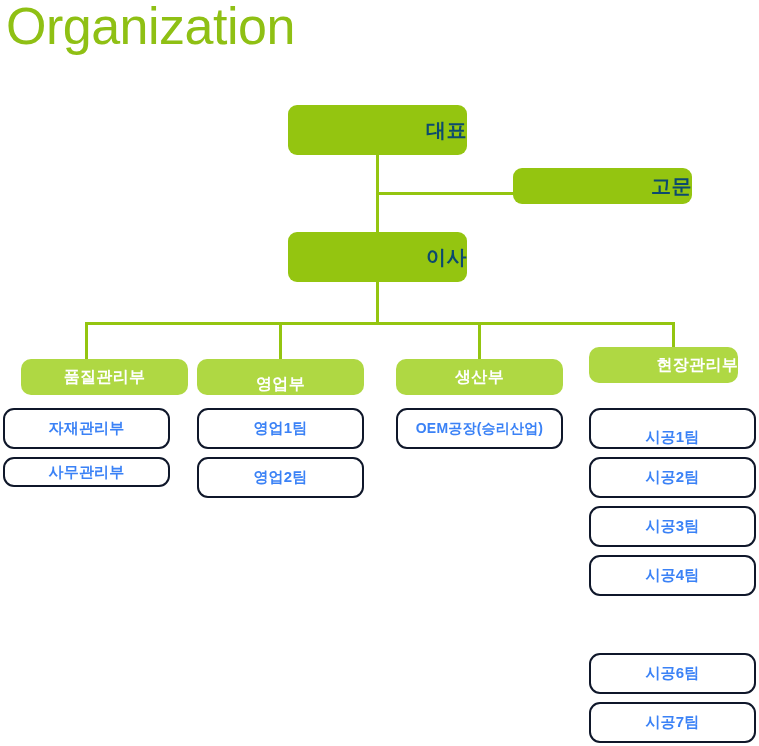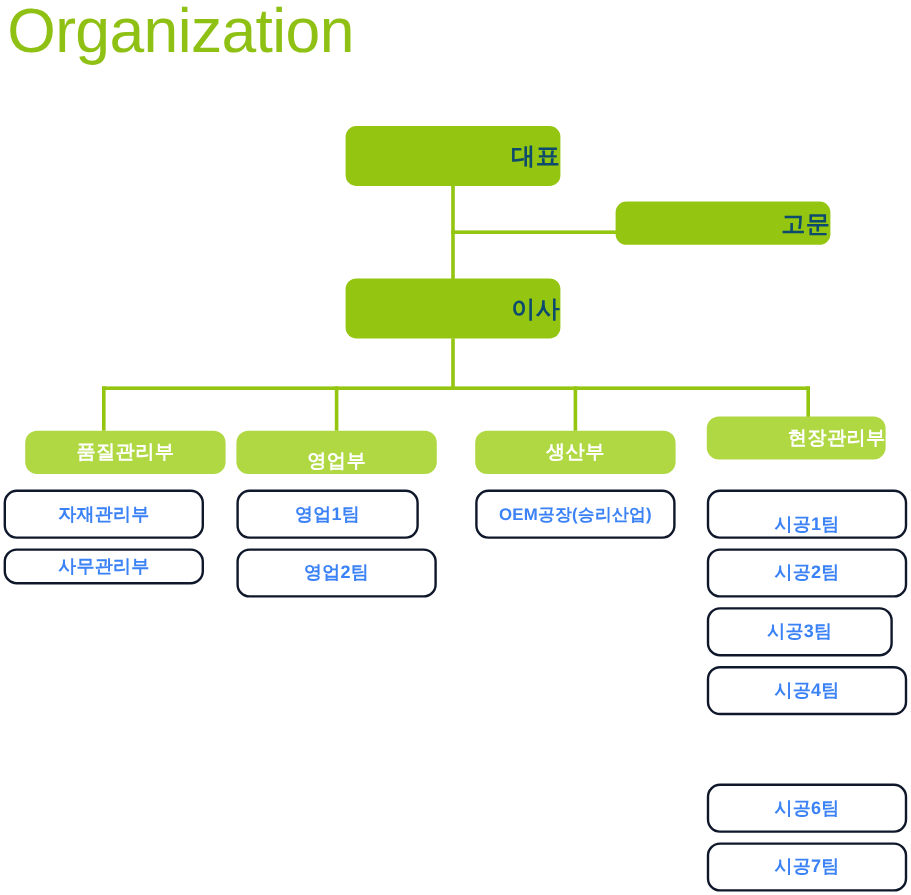--- a/index.html
+++ b/index.html
@@ -123,21 +123,21 @@
   <div class="node team" style="left:3px; top:408px; width:167px; height:41px;">
     <span>자재관리부</span>
   </div>
   <div class="node team" style="left:3px; top:457px; width:167px; height:30px;">
     <span>사무관리부</span>
   </div>
 
   <div class="node dept" style="left:197px; top:359px; width:167px; height:36px;align-items:flex-end;">
     <span>영업부</span>
   </div>
-  <div class="node team" style="left:197px; top:408px; width:152px; height:41px;">
+  <div class="node team" style="left:197px; top:408px; width:167px; height:41px;">
     <span>영업1팀</span>
   </div>
   <div class="node team" style="left:197px; top:457px; width:167px; height:41px;">
     <span>영업2팀</span>
   </div>
 
   <div class="node dept" style="left:396px; top:359px; width:167px; height:36px;">
     <span>생산부</span>
   </div>
   <div class="node team wide-text" style="left:396px; top:408px; width:167px; height:41px;">
@@ -146,21 +146,21 @@
 
   <div class="node dept" style="left:589px; top:347px; width:149px; height:36px;justify-content:flex-end;">
     <span>현장관리부</span>
   </div>
   <div class="node team" style="left:589px; top:408px; width:167px; height:41px;align-items:flex-end;">
     <span>시공1팀</span>
   </div>
   <div class="node team" style="left:589px; top:457px; width:167px; height:41px;">
     <span>시공2팀</span>
   </div>
-  <div class="node team" style="left:589px; top:506px; width:155px; height:41px;">
+  <div class="node team" style="left:589px; top:506px; width:167px; height:41px;">
     <span>시공3팀</span>
   </div>
   <div class="node team" style="left:589px; top:555px; width:167px; height:41px;">
     <span>시공4팀</span>
   </div>
   <div class="node team" style="left:589px; top:653px; width:167px; height:41px;">
     <span>시공6팀</span>
   </div>
   <div class="node team" style="left:589px; top:702px; width:167px; height:41px;">
     <span>시공7팀</span>

